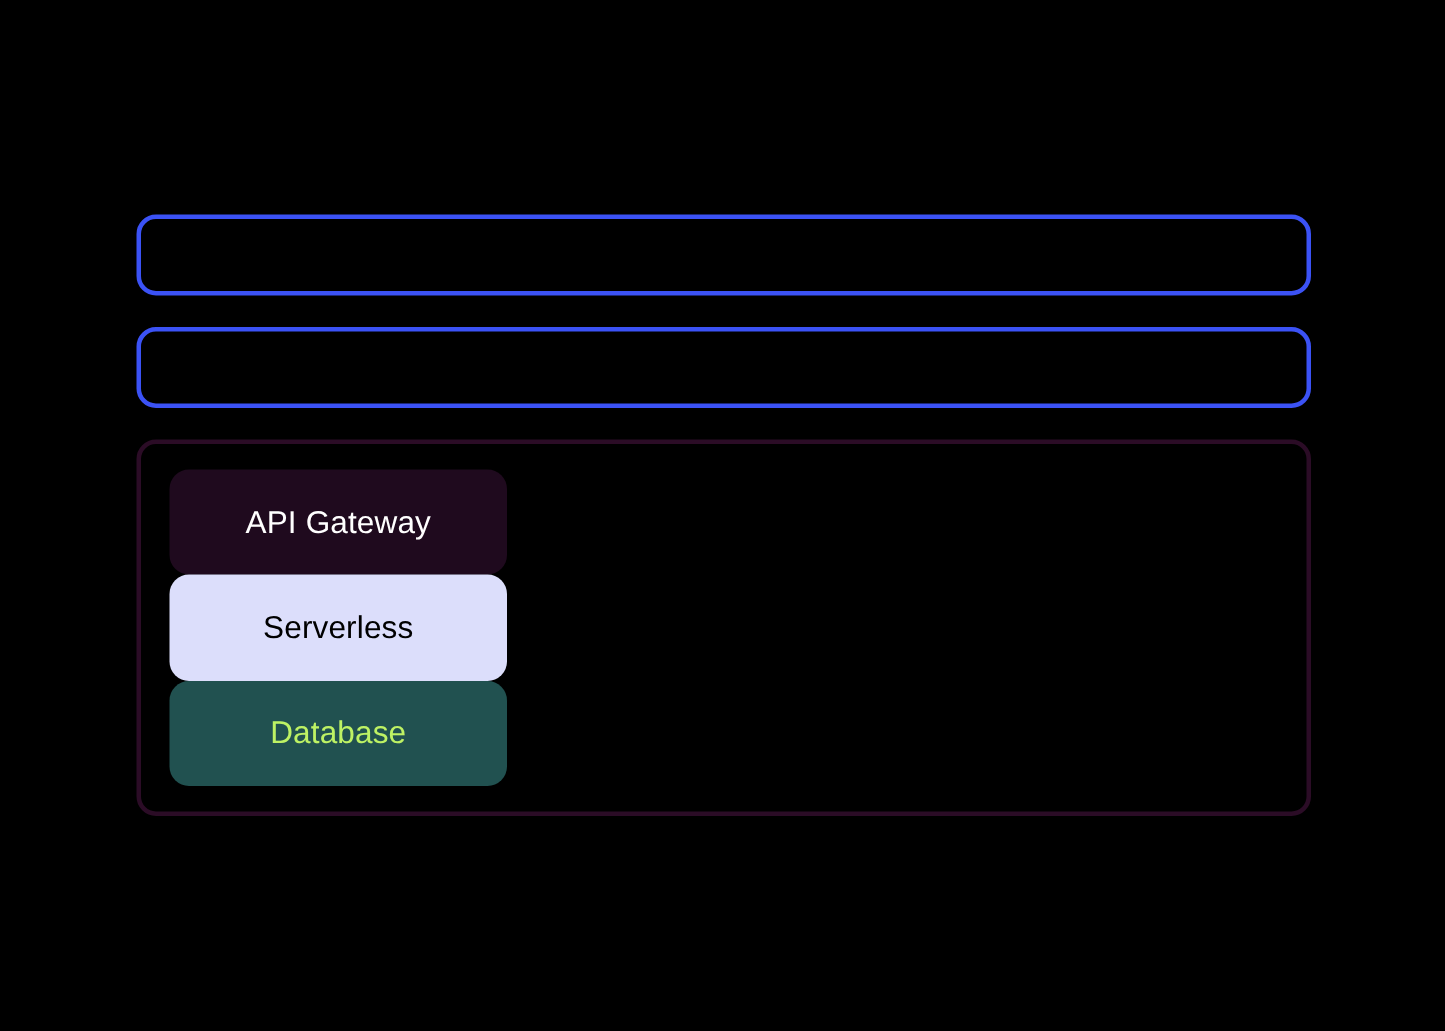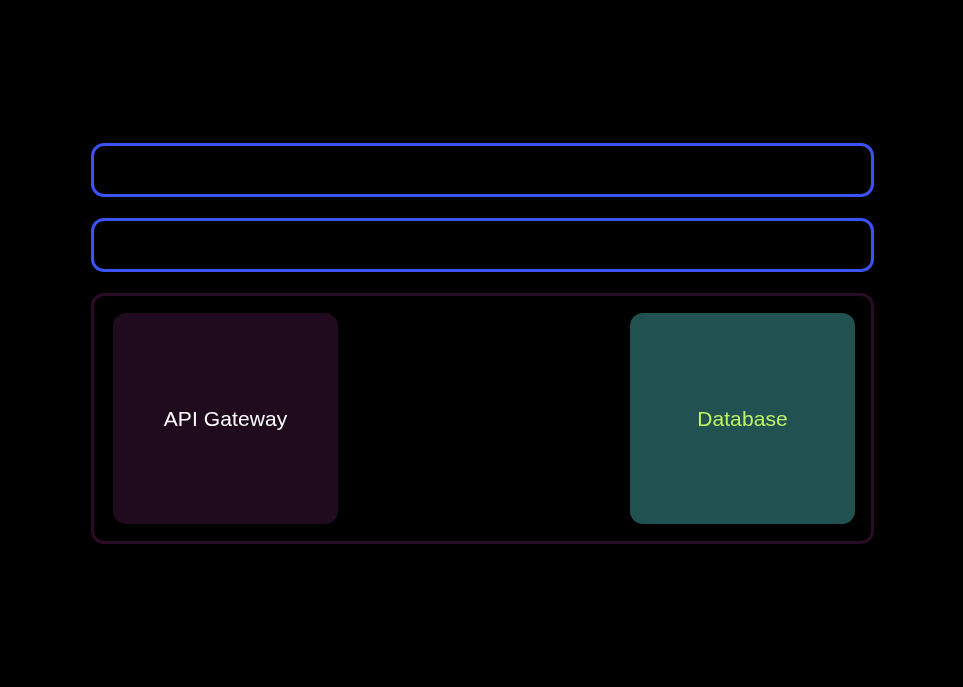--- a/index.html
+++ b/index.html
@@ -51,21 +51,21 @@
     background: transparent;
   }
 
   #cards-row {
     position: absolute;
     left: 19px;
     top: 17px;
     width: 742px;
     height: 211px;
     display: flex;
-    flex-direction: row;
+    flex-direction: column;
     justify-content: space-between;
     align-items: stretch;
   }
 
   .card {
     width: 225px;
     height: 211px;
     border-radius: 13px;
     display: flex;
     align-items: center;
@@ -98,20 +98,23 @@
   <div id="group-container">
 
     <span class="group-label"></span>
 
     <div id="cards-row">
 
       <div class="card" style="background:#1f0a1e;">
         <span class="card-label" style="color:#ffffff;">API Gateway</span>
       </div>
 
+      <div class="card" style="background:#dcdefb;">
+        <span class="card-label" style="color:#000000;">Serverless</span>
+      </div>
 
       <div class="card" style="background:#215150;">
         <span class="card-label" style="color:#bef264;">Database</span>
       </div>
 
     </div>
   </div>
 
 </div>
 

